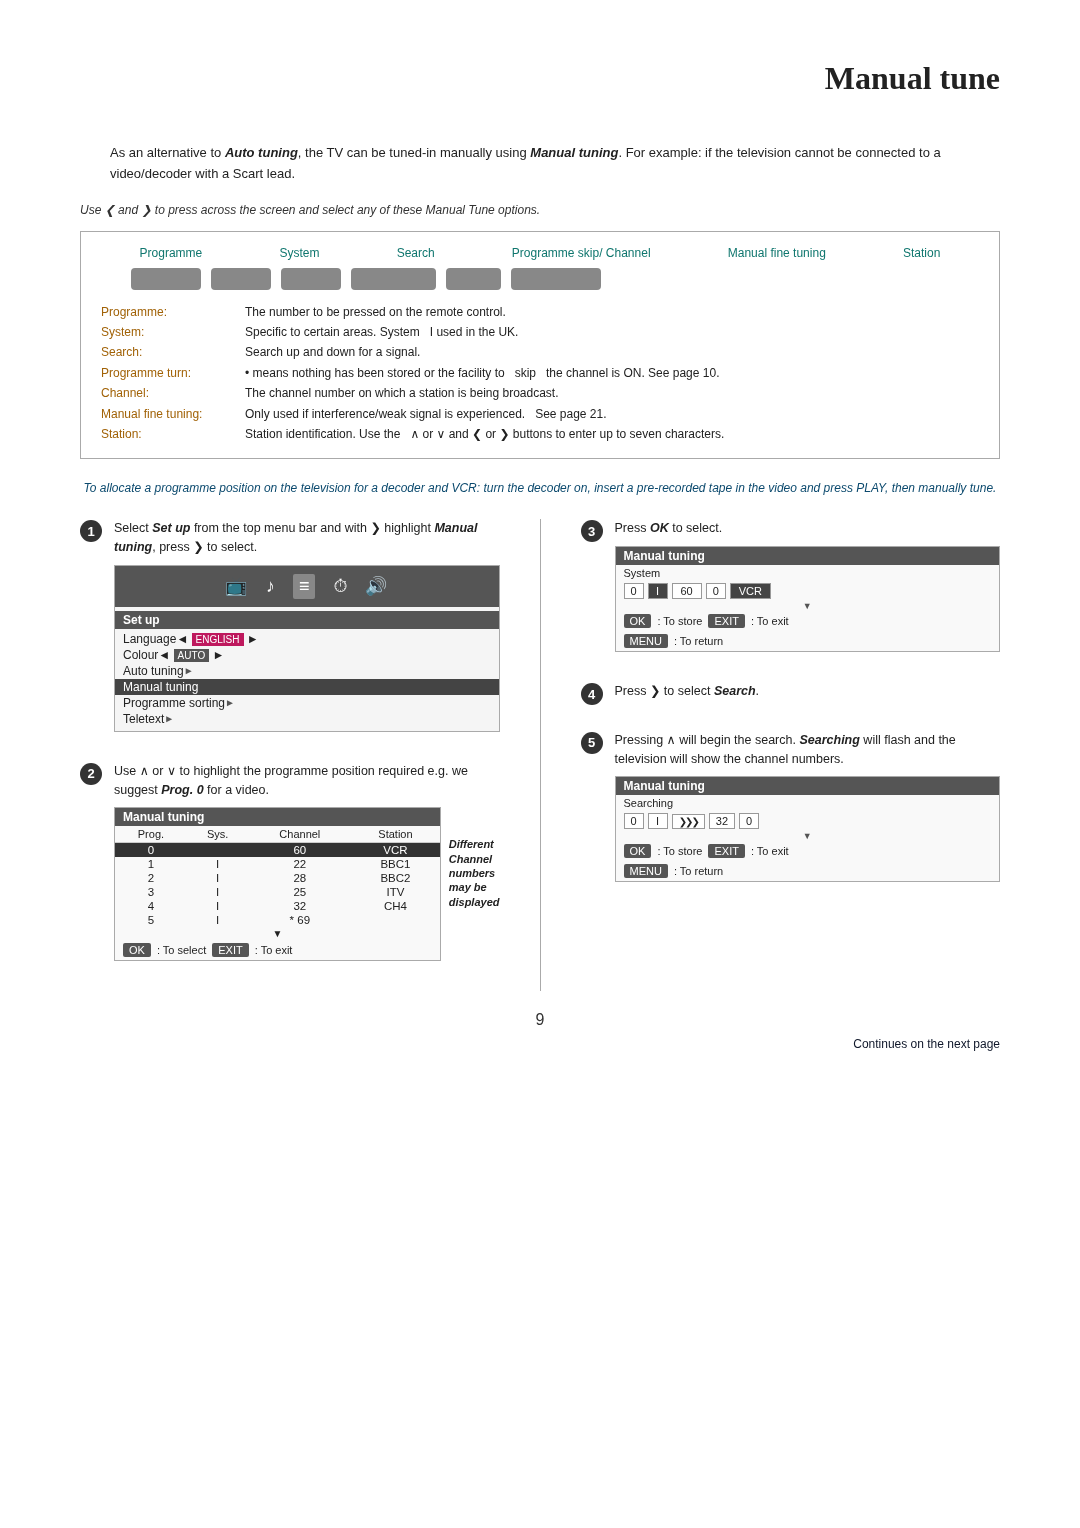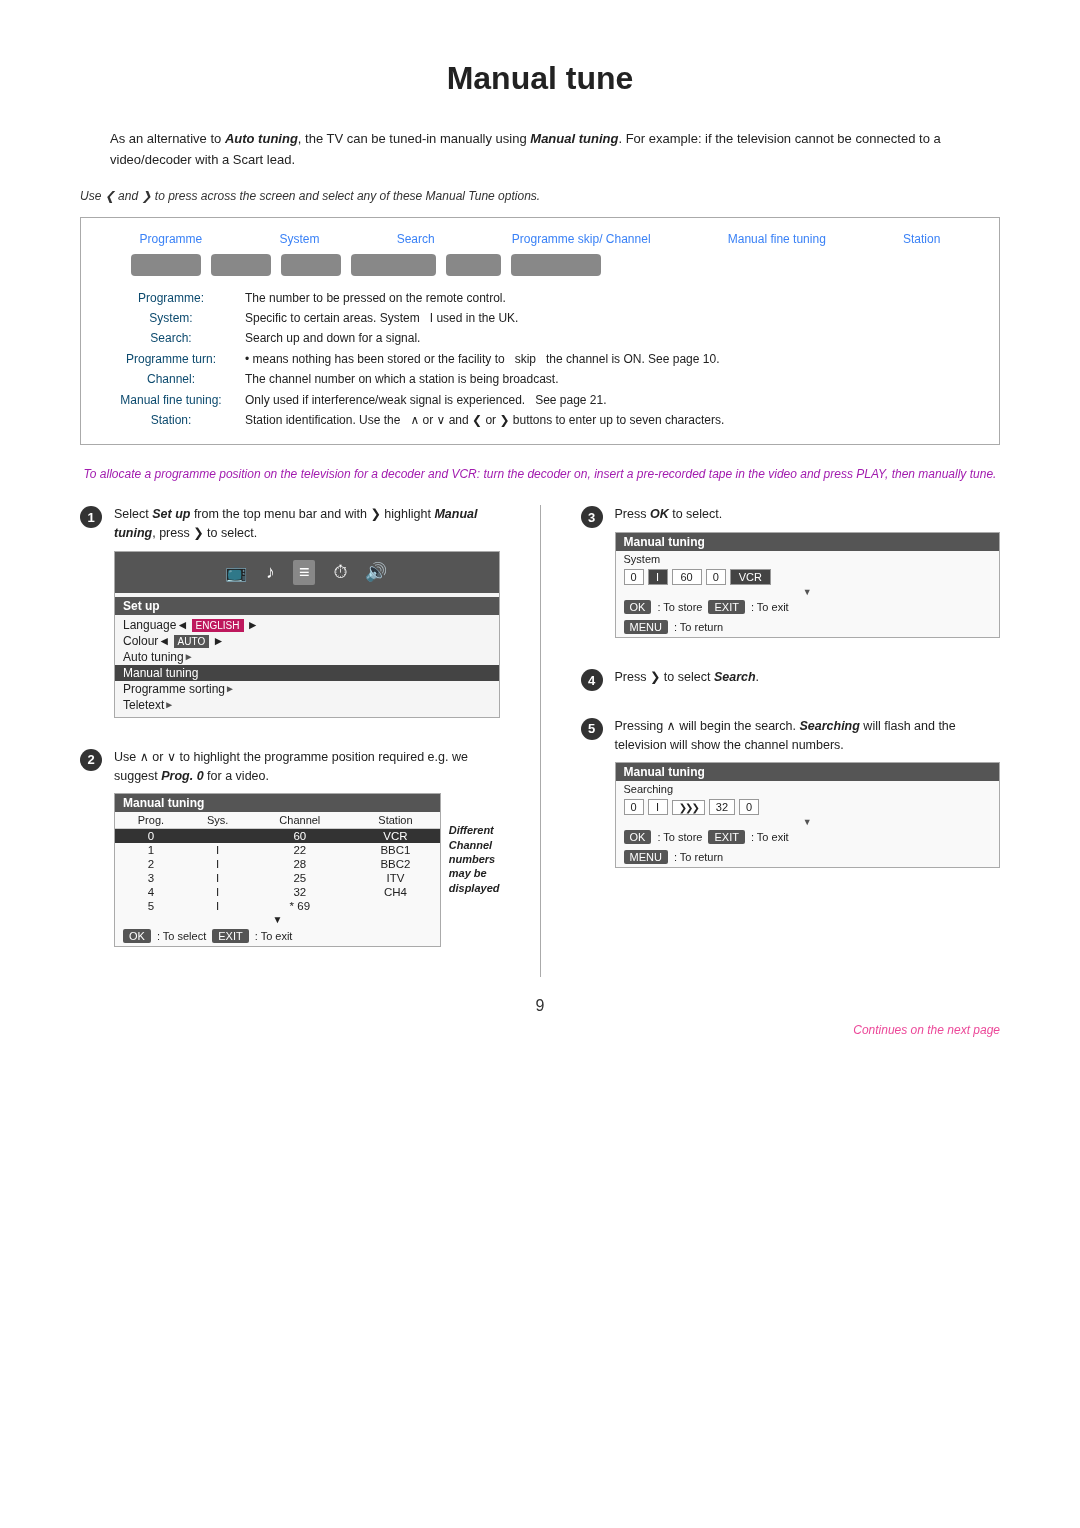--- a/index.html
+++ b/index.html
@@ -6,25 +6,25 @@
     body {
       background: #fff;
       font-family: Arial, Helvetica, sans-serif;
       font-size: 13px;
       color: #222;
       width: 1080px;
       min-height: 1528px;
       padding: 60px 80px;
     }
     h1 {
-      text-align: center;
+      text-align: right;
       font-size: 32px;
       font-weight: bold;
-      margin-bottom: 32px;
-      font-family: Liberation Sans, sans-serif;
+      margin-bottom: 46px;
+      font-family: Liberation Serif, serif;
     }
     .intro-text {
       font-size: 13px;
       line-height: 1.6;
       margin-bottom: 18px;
       max-width: 860px;
       margin-left: auto;
       margin-right: auto;
     }
     .intro-text b { font-style: italic; font-weight: bold; }
@@ -38,21 +38,21 @@
       border: 1px solid #aaa;
       padding: 14px 20px;
       margin-bottom: 20px;
       font-size: 12px;
     }
     .options-header {
       display: flex;
       justify-content: space-around;
       margin-bottom: 8px;
       font-size: 12px;
-      color: #3b82f6;
+      color: #0f766e;
     }
     .options-header span { text-align: center; }
     .button-row {
       display: flex;
       gap: 10px;
       margin-bottom: 12px;
       justify-content: flex-start;
       padding-left: 30px;
     }
     .btn-rect {
@@ -69,31 +69,31 @@
     .options-list {
       font-size: 12px;
       line-height: 1.7;
     }
     .options-list .row {
       display: flex;
       gap: 4px;
     }
     .options-list .label {
       min-width: 140px;
-      text-align: center;
+      text-align: left;
       font-weight: normal;
-      color: #0c4a6e;
+      color: #a16207;
     }
     .italic-note {
       font-style: italic;
       font-size: 12px;
       text-align: center;
       margin-bottom: 22px;
       line-height: 1.5;
-      color: #a21caf;
+      color: #0c4a6e;
     }
     .two-col {
       display: flex;
       gap: 40px;
       margin-bottom: 20px;
     }
     .col-left { flex: 1; }
     .col-right { flex: 1; }
     .step {
       display: flex;
@@ -235,22 +235,21 @@
     }
     .page-num {
       text-align: center;
       font-size: 16px;
       margin-top: 10px;
       color: #333;
     }
     .continues {
       text-align: right;
       font-size: 12px;
-      font-style: italic;
-      color: #ec4899;
+      color: #0f172a;
       margin-top: 8px;
     }
     .arrow-down { font-size: 9px; display: block; text-align: center; color: #555; }
     .searching-cell {
       border: 1px solid #999;
       padding: 1px 6px;
       font-size: 11px;
       min-width: 20px;
       text-align: center;
       background: #fff;

